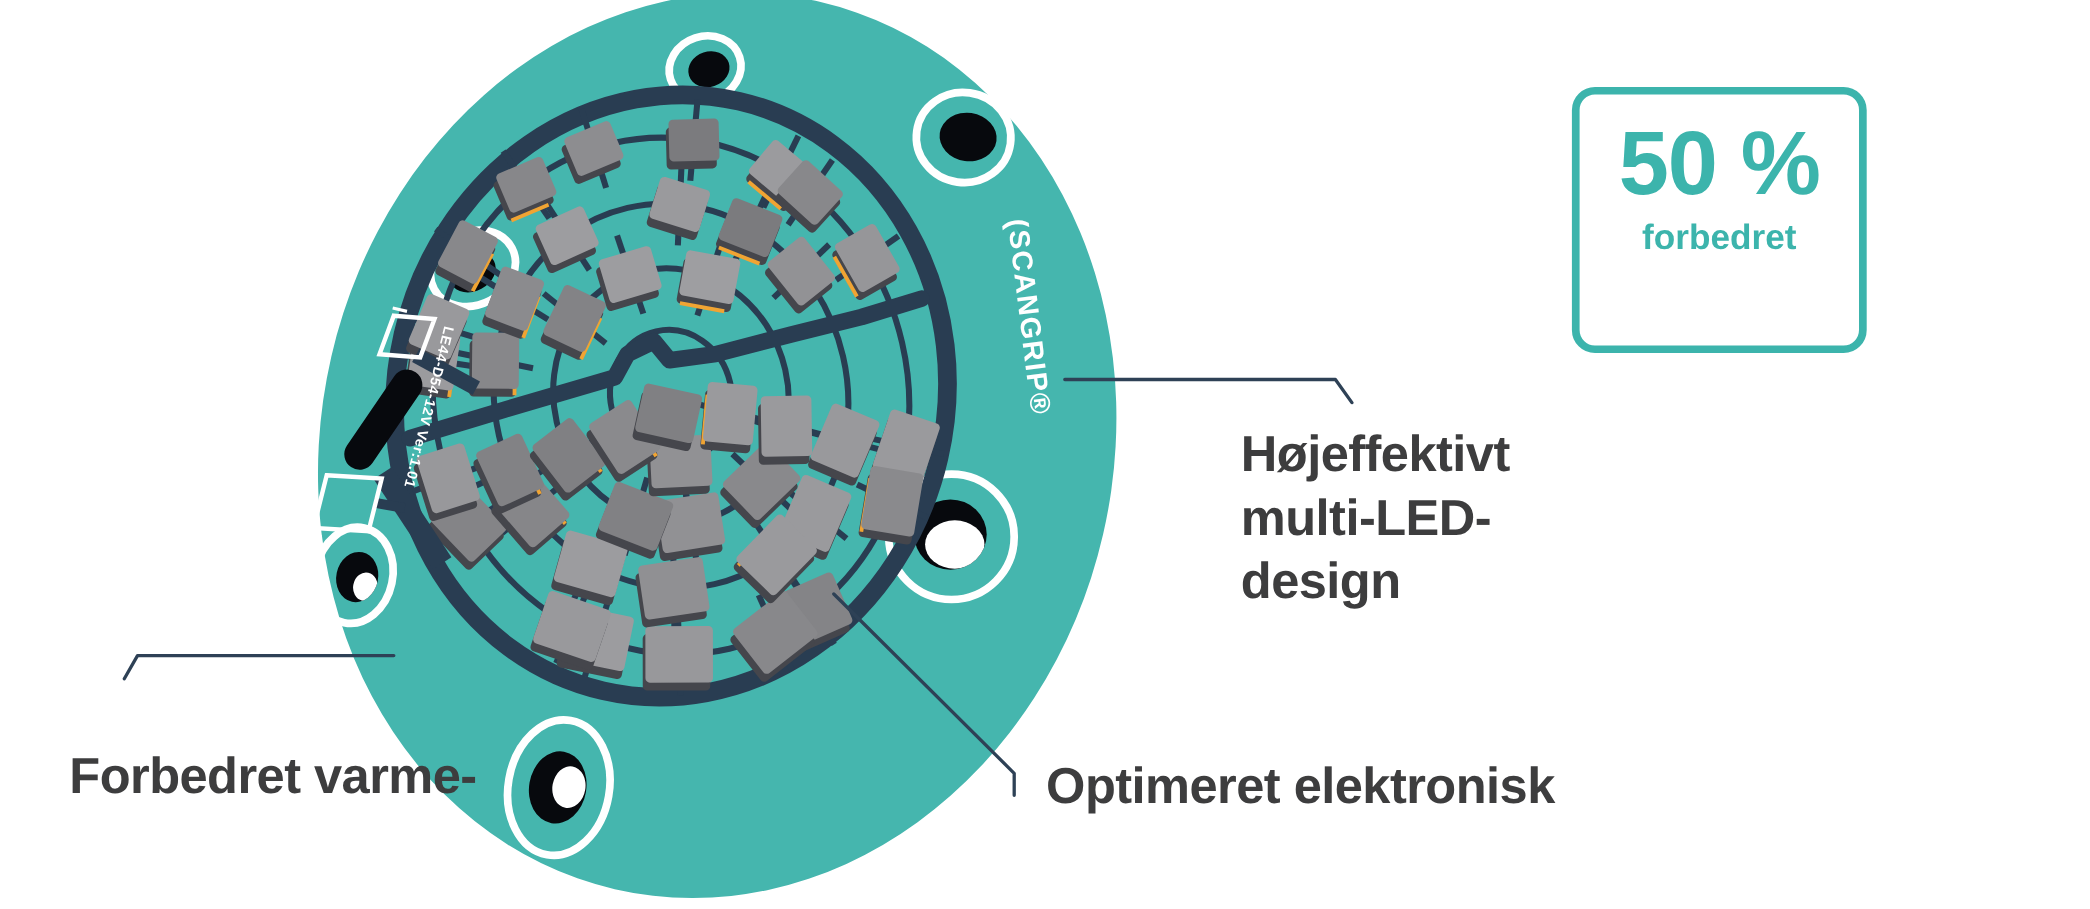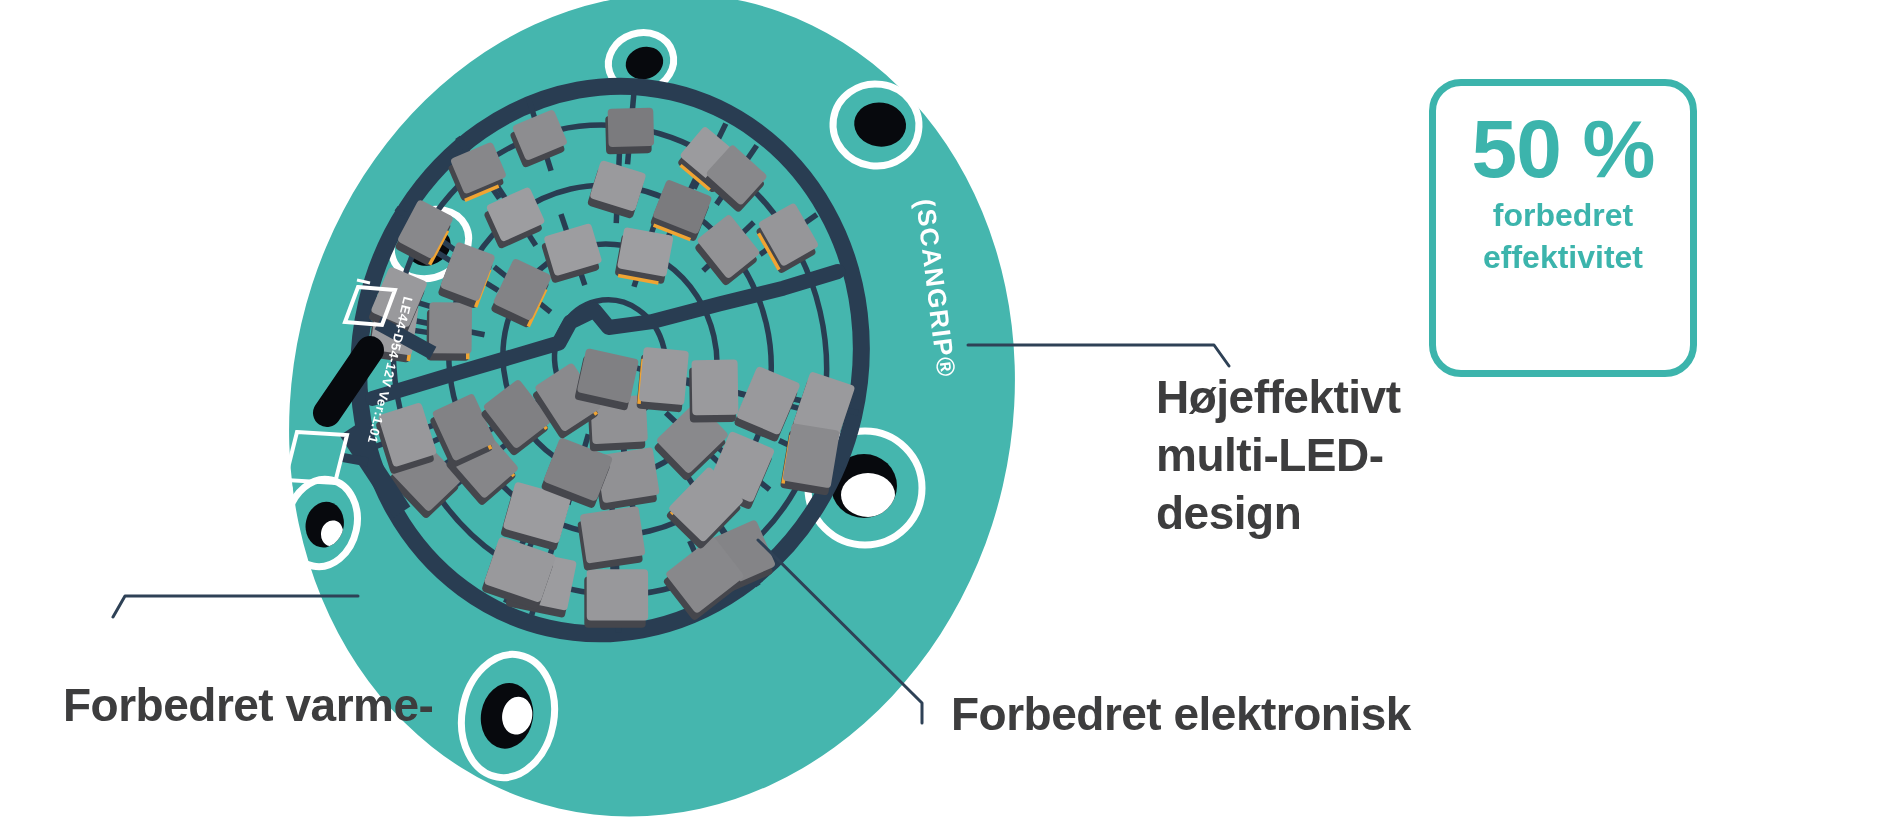--- a/index.html
+++ b/index.html
@@ -2,22 +2,22 @@
 <html style="--label: #3d3d3e; --badge: #3cb4ac;"><head>
 <meta charset="utf-8">
 <style>
   html,body{margin:0;padding:0;background:#fff;}
   body{width:1900px;height:826px;position:relative;overflow:hidden;
        font-family:"Liberation Sans",sans-serif;}
   #stage{position:absolute;left:0;top:0;width:1900px;height:826px;}
   svg{position:absolute;left:0;top:0;}
   .label{position:absolute;color:var(--label);font-weight:bold;
          font-size:46px;line-height:58px;letter-spacing:-0.5px;white-space:nowrap;}
-  .badge{position:absolute;left:1429px;top:79px;width:268px;height:298px;
-         box-sizing:border-box;border:7px solid var(--badge);border-radius:32px;
+  .badge{position:absolute;left:1429px;top:79px;width:268px;height:242px;
+         box-sizing:border-box;border:7px solid var(--badge);border-radius:21px;
          color:var(--badge);text-align:center;}
   .badge .pct{font-size:82px;font-weight:bold;line-height:1;margin-top:22px;letter-spacing:-1px;}
   .badge .sub{font-size:32px;font-weight:bold;line-height:42px;margin-top:4px;}
 </style>
 </head>
 <body>
 
 <div id="stage">
 
   <svg id="board-svg" width="1900" height="826" viewBox="0 0 1900 826">
@@ -334,31 +334,30 @@
         <polyline points="113,617 125,596 358,596" fill="none" stroke="#2e4156" stroke-width="3" stroke-linejoin="round" stroke-linecap="round"></polyline>
         <polyline points="968,345 1214,345 1229,366" fill="none" stroke="#2e4156" stroke-width="3" stroke-linejoin="round" stroke-linecap="round"></polyline>
         <polyline points="758,540 922,703 922,723" fill="none" stroke="#2e4156" stroke-width="3" stroke-linejoin="round" stroke-linecap="round"></polyline>
       </g>
   </svg>
 
   <div class="label" style="left:63px;top:676px;">
     <div>Forbedret varme-</div>
   </div>
 
-  <div class="label" style="left:1128px;top:368px;margin-left:28px;">
+  <div class="label" style="left:1128px;top:383px;">
     <div>Højeffektivt</div>
     <div>multi-LED-</div>
     <div>design</div>
   </div>
 
   <div class="label" style="left:951px;top:685px;">
-    <div>Forbedret elektronisk</div>
+    <div>Optimeret elektronisk</div>
   </div>
 
   <div class="badge">
     <div class="pct">50 %</div>
     <div class="sub">
       <div>forbedret</div>
-      <div>effektivitet</div>
     </div>
   </div>
 
 </div>
 
 </body></html>

